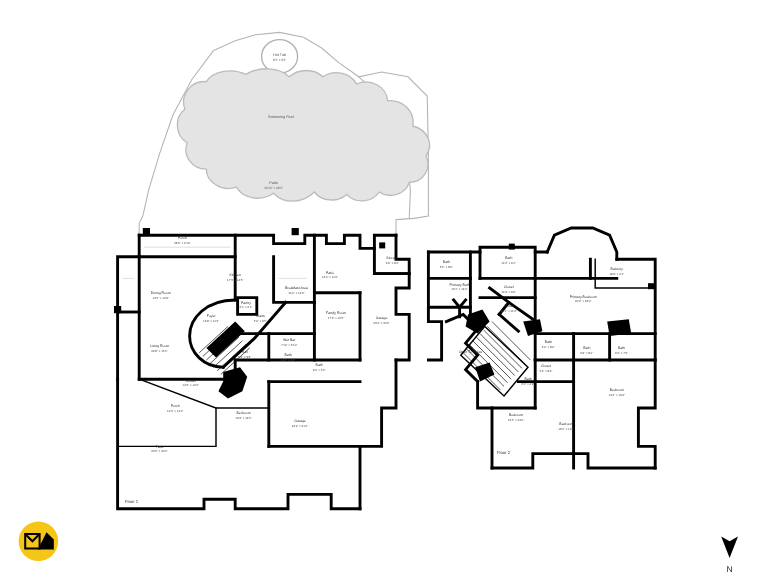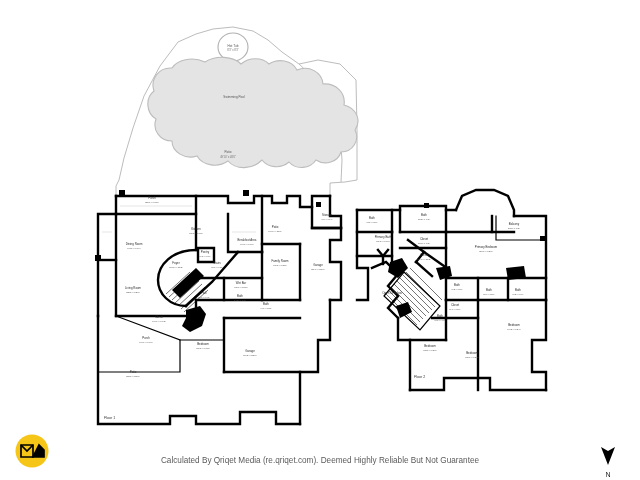--- a/index.html
+++ b/index.html
@@ -456,21 +456,20 @@
         </g>
         <g>
           <text class="rm-name" x="514" y="326">Bedroom</text>
           <text class="rm-dim" x="514" y="330">14'2" x 13'4"</text>
         </g>
       </g>
 
   </svg>
 
 
-  <div id="disclaimer">Calculated By Qriqet Media (re.qriqet.com). Deemed Highly Reliable But Not Guarantee</div>
 
   <div id="brand-logo">
     <svg viewBox="0 0 42 42" width="42" height="42">
       <circle cx="21" cy="21" r="16.5" fill="#f5c518"></circle>
       <g fill="none" stroke="#000000" stroke-width="1.7" stroke-linejoin="miter">
         <path d="M 10,15 L 22,15 L 22,27 L 10,27 Z"></path>
         <path d="M 10,15 L 16,21 L 22,15"></path>
         <path d="M 22,27 L 28,15 L 33,20 L 33,27 Z" fill="#000000" stroke="#000000"></path>
       </g>
     </svg>

